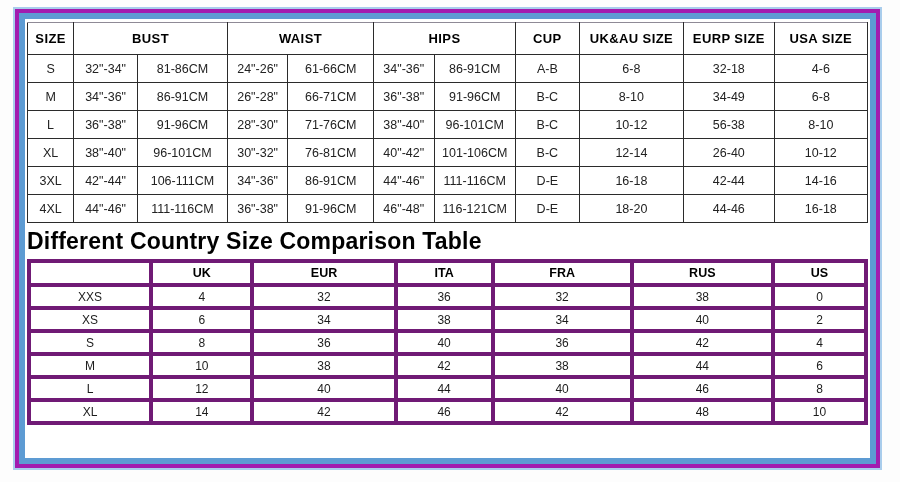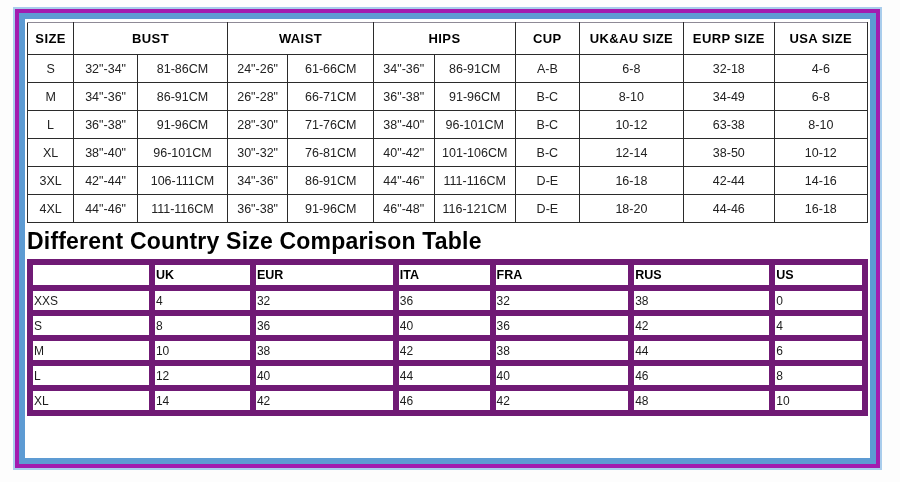--- a/index.html
+++ b/index.html
@@ -67,22 +67,22 @@
     height: 36px;
     line-height: 36px;
     text-align: left;
     font-size: 23px;
     font-weight: bold;
     color: #000000;
     letter-spacing: 0.2px;
   }
   
   .country-table th, .country-table td {
-    border: 6px solid #701a75;
-    text-align: left;
+    border: 4px solid #701a75;
+    text-align: center;
     vertical-align: middle;
     overflow: hidden;
     white-space: nowrap;
   }
   .country-table thead th {
     height: 18px;
     font-size: 12.5px;
     font-weight: bold;
     color: #000000;
   }
@@ -155,34 +155,34 @@
             <tr>
               <td>L</td>
               <td>36"-38"</td>
               <td>91-96CM</td>
               <td>28"-30"</td>
               <td>71-76CM</td>
               <td>38"-40"</td>
               <td>96-101CM</td>
               <td>B-C</td>
               <td>10-12</td>
-              <td>63-38</td>
+              <td>56-38</td>
               <td>8-10</td>
             </tr>
             <tr>
               <td>XL</td>
               <td>38"-40"</td>
               <td>96-101CM</td>
               <td>30"-32"</td>
               <td>76-81CM</td>
               <td>40"-42"</td>
               <td>101-106CM</td>
               <td>B-C</td>
               <td>12-14</td>
-              <td>38-50</td>
+              <td>26-40</td>
               <td>10-12</td>
             </tr>
             <tr>
               <td>3XL</td>
               <td>42"-44"</td>
               <td>106-111CM</td>
               <td>34"-36"</td>
               <td>86-91CM</td>
               <td>44"-46"</td>
               <td>111-116CM</td>
@@ -234,20 +234,29 @@
             <tr>
               <td>XXS</td>
               <td>4</td>
               <td>32</td>
               <td>36</td>
               <td>32</td>
               <td>38</td>
               <td>0</td>
             </tr>
             <tr>
+              <td>XS</td>
+              <td>6</td>
+              <td>34</td>
+              <td>38</td>
+              <td>34</td>
+              <td>40</td>
+              <td>2</td>
+            </tr>
+            <tr>
               <td>S</td>
               <td>8</td>
               <td>36</td>
               <td>40</td>
               <td>36</td>
               <td>42</td>
               <td>4</td>
             </tr>
             <tr>
               <td>M</td>

